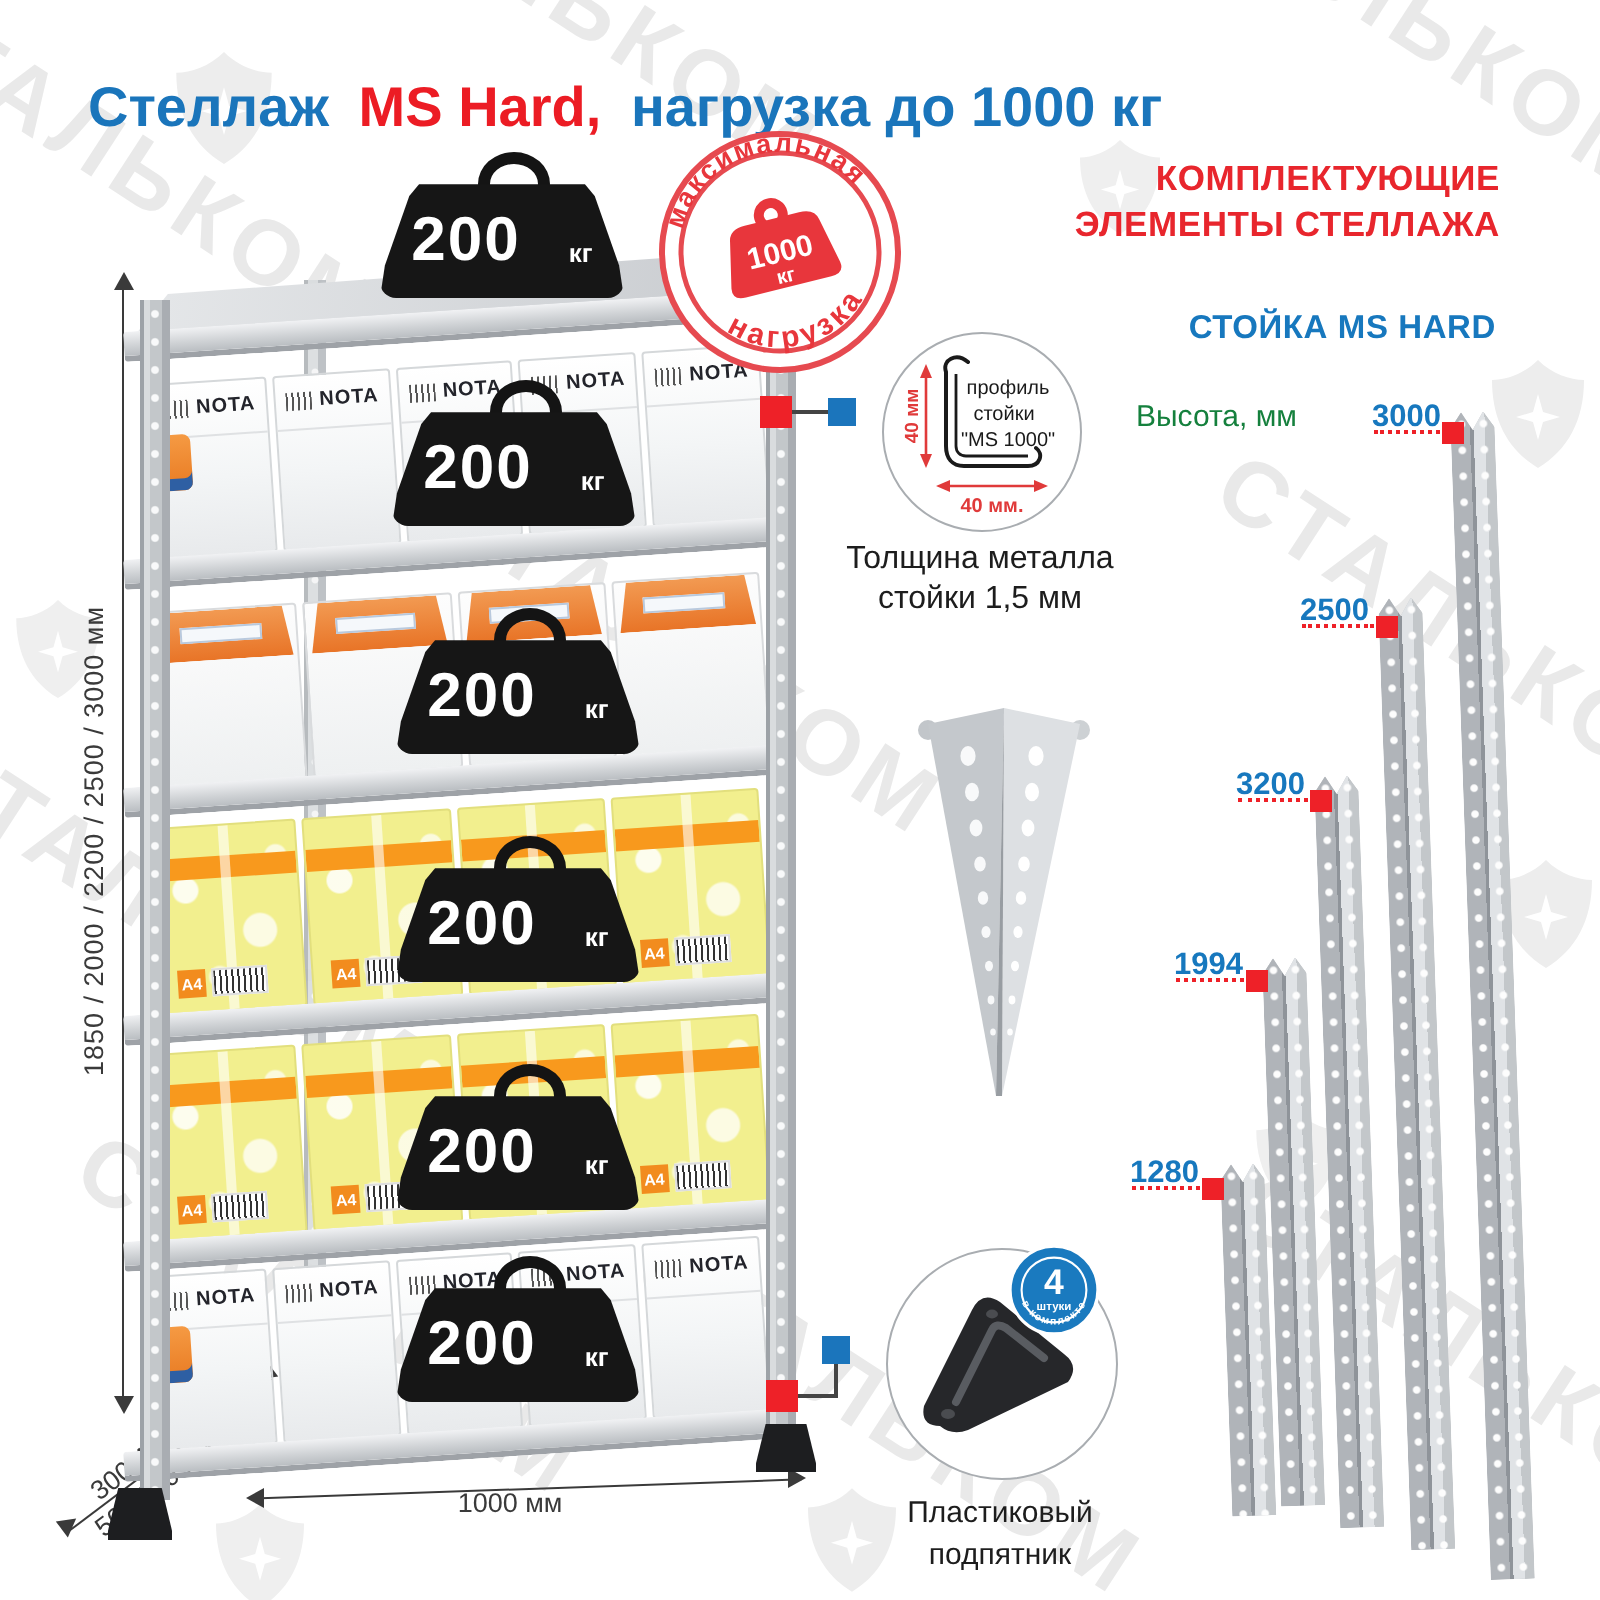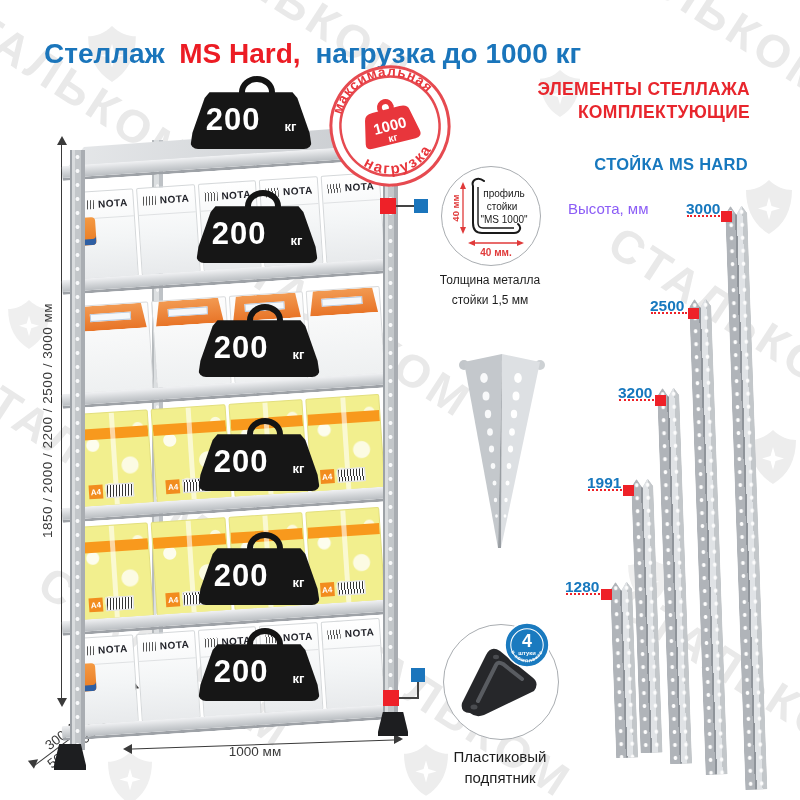--- a/index.html
+++ b/index.html
@@ -107,28 +107,28 @@
   .dim-width-label { left:160px; top:744px; width:190px; text-align:center; }
 
   
   .rsq  { position:absolute; width:11px; height:11px; background:#ee2128; z-index:9; }
   .rsq-big { width:16px; height:16px; }
   .bsq  { position:absolute; width:14px; height:14px; background:#1b75bc; z-index:9; }
   .cline { position:absolute; background:#444; z-index:8; }
 
   
   .detail-circle { position:absolute; border-radius:50%; background:#fff; border:1.5px solid #a9adb1; z-index:7; }
-  .mid-caption { position:absolute; text-align:center; font-size:12px; color:#1d1d1d; line-height:20px; z-index:7; }
+  .mid-caption { position:absolute; text-align:center; font-size:16px; color:#1d1d1d; line-height:20px; z-index:7; }
   .badge { position:absolute; z-index:10; }
 
   
   .comp-heading { position:absolute; right:50px; top:78px; text-align:right; color:#e8262d;
     font-weight:bold; font-size:17.5px; line-height:23px; letter-spacing:.3px; z-index:7; }
   .comp-sub { position:absolute; right:52px; top:155px; color:#1778be; font-weight:bold; font-size:16.5px; letter-spacing:.3px; z-index:7; }
-  .height-units { position:absolute; left:568px; top:200px; font-size:15px; color:#8b5cf6; z-index:7; }
+  .height-units { position:absolute; left:568px; top:200px; font-size:15px; color:#15803d; z-index:7; }
   .rpost { position:absolute; width:22px; z-index:5; transform:rotate(-2deg); transform-origin:50% 0;
     background-color:#c3c7cb;
     background-image:
       radial-gradient(circle at 5.5px 6px, #fdfdfd 1.6px, rgba(255,255,255,0) 2.2px),
       radial-gradient(circle at 16.5px 6px, #fdfdfd 1.6px, rgba(255,255,255,0) 2.2px),
       linear-gradient(90deg,#b0b4b9 0 44%,#8f949a 44% 52%,#e0e3e6 52% 78%,#c3c7ca 78% 100%);
     background-size:22px 13px,22px 13px,100% 100%; background-repeat:repeat,repeat,no-repeat;
     -webkit-clip-path:polygon(0 8px,25% 0,50% 9px,75% 0,100% 8px,100% 100%,0 100%);
     clip-path:polygon(0 8px,25% 0,50% 9px,75% 0,100% 8px,100% 100%,0 100%);
     box-shadow:1px 2px 3px rgba(0,0,0,.12); }
@@ -499,22 +499,22 @@
     <text font-size="5" font-weight="bold" fill="#ffffff" letter-spacing=".8">
       <textPath href="#badgeArc" startOffset="50%" text-anchor="middle">в комплекте</textPath>
     </text>
   </svg>
   <div class="mid-caption" style="left:420px;top:746px;width:160px;font-size:15px;line-height:21px">
     <div>Пластиковый</div>
     <div>подпятник</div>
   </div>
 
   <div class="comp-heading">
+    <div>КОМПЛЕКТУЮЩИЕ</div>
     <div>ЭЛЕМЕНТЫ СТЕЛЛАЖА</div>
-    <div>КОМПЛЕКТУЮЩИЕ</div>
   </div>
   <div class="comp-sub">СТОЙКА MS HARD</div>
   <div class="height-units">Высота, мм</div>
 
   <div class="rpost" style="left:610px;top:582px;height:176px"></div>
   <div class="rpost" style="left:631px;top:479px;height:274px"></div>
   <div class="rpost" style="left:657px;top:388px;height:376px"></div>
   <div class="rpost" style="left:689px;top:299px;height:476px"></div>
   <div class="rpost" style="left:725px;top:206px;height:584px"></div>
 
@@ -523,21 +523,21 @@
   <div class="rsq" style="left:721px;top:211px"></div>
 
   <div class="plabel" style="left:650px;top:297px">2500</div>
   <div class="pdotted" style="left:651px;top:312px;width:36px"></div>
   <div class="rsq" style="left:688px;top:308px"></div>
 
   <div class="plabel" style="left:618px;top:384px">3200</div>
   <div class="pdotted" style="left:619px;top:399px;width:35px"></div>
   <div class="rsq" style="left:655px;top:395px"></div>
 
-  <div class="plabel" style="left:587px;top:474px">1991</div>
+  <div class="plabel" style="left:587px;top:474px">1994</div>
   <div class="pdotted" style="left:588px;top:489px;width:34px"></div>
   <div class="rsq" style="left:623px;top:485px"></div>
 
   <div class="plabel" style="left:565px;top:578px">1280</div>
   <div class="pdotted" style="left:566px;top:593px;width:34px"></div>
   <div class="rsq" style="left:601px;top:589px"></div>
 
 </div>
 
 </body></html>

